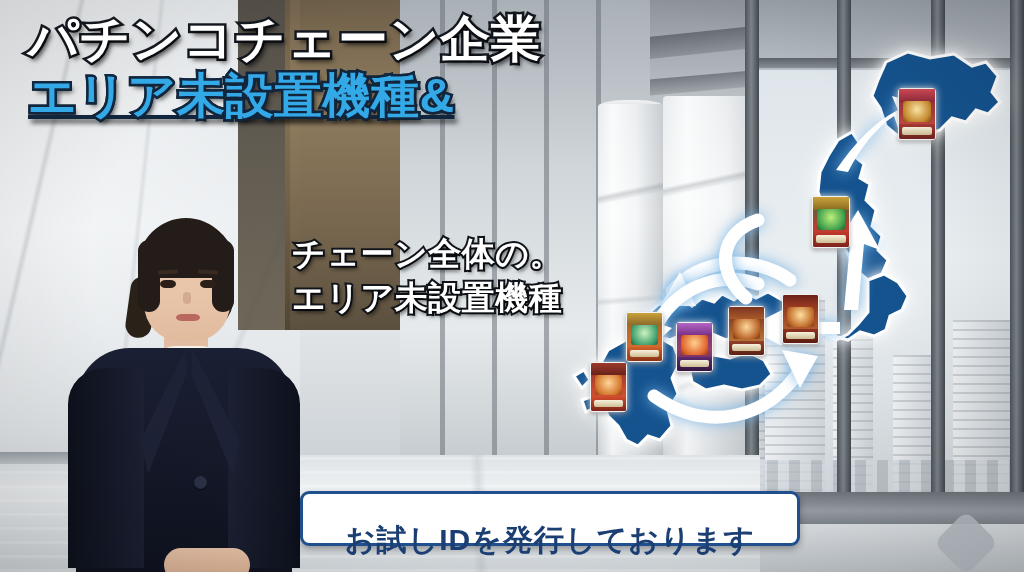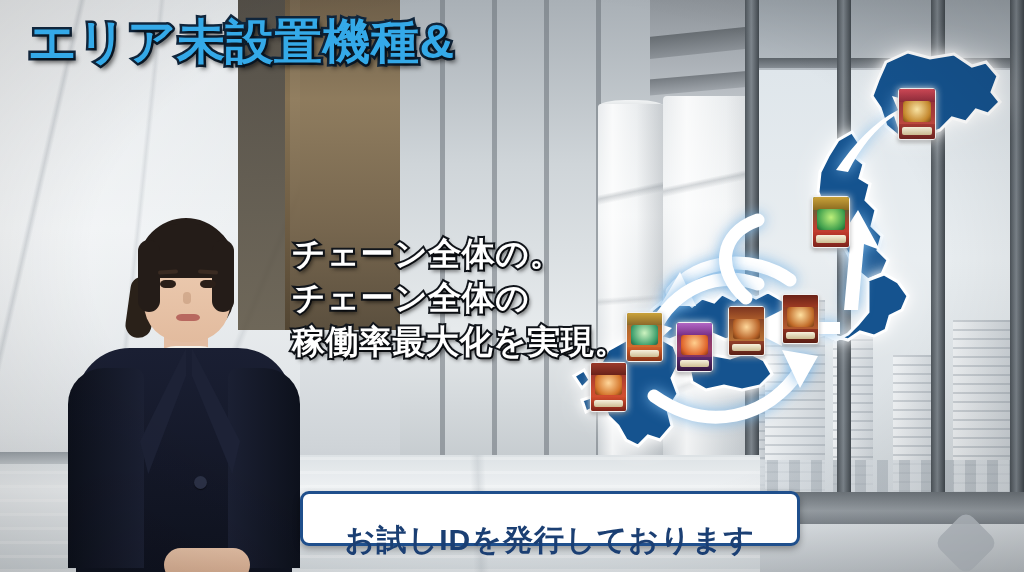--- a/index.html
+++ b/index.html
@@ -196,21 +196,21 @@
   .hl-1{
     font-size:50px;font-weight:700;color:#ffffff;line-height:1.08;letter-spacing:.5px;
     -webkit-text-stroke:5px #14181f;paint-order:stroke fill;
     text-shadow:3px 4px 5px rgba(0,0,0,.75);
   }
   .hl-2,.hl-3{
     font-size:48px;font-weight:700;color:#34a9e8;line-height:1.10;letter-spacing:.5px;
     -webkit-text-stroke:5px #11263c;paint-order:stroke fill;
     text-shadow:3px 4px 5px rgba(0,0,0,.7);
   }
-  .hl-2{margin-top:4px;}
+  .hl-2{margin-top:4px;text-decoration:underline;}
   .hl-3{margin-top:2px;}
 
   
   .subtext{position:absolute;left:292px;top:232px;z-index:5;}
   .sub-line{
     font-size:33px;font-weight:700;color:#ffffff;line-height:1.34;letter-spacing:.5px;
     -webkit-text-stroke:4px #12161c;paint-order:stroke fill;
     text-shadow:2px 3px 4px rgba(0,0,0,.72);
   }
 
@@ -413,27 +413,27 @@
     <div class="w-jacket"></div>
     <div class="w-shoulder-l"></div>
     <div class="w-shoulder-r"></div>
     <div class="w-lapel-l"></div>
     <div class="w-lapel-r"></div>
     <div class="w-button"></div>
     <div class="w-hands"></div>
   </div>
 
   <div class="headline">
+    <div class="hl-1">パチンコチェーン企業</div>
     <div class="hl-2">エリア未設置機種&amp;</div>
   </div>
 
   <div class="subtext">
     <div class="sub-line">チェーン全体の。</div>
-    <div class="sub-line">チェーン全体の</div>
-    <div class="sub-line">稼働率最大化を実現。</div>
+    <div class="sub-line">エリア未設置機種</div>
   </div>
 
   <div class="cta">
     <span class="cta-label">お試しIDを発行しております</span>
   </div>
 
   <div class="vignette"></div>
 </div>
 
 </body></html>

